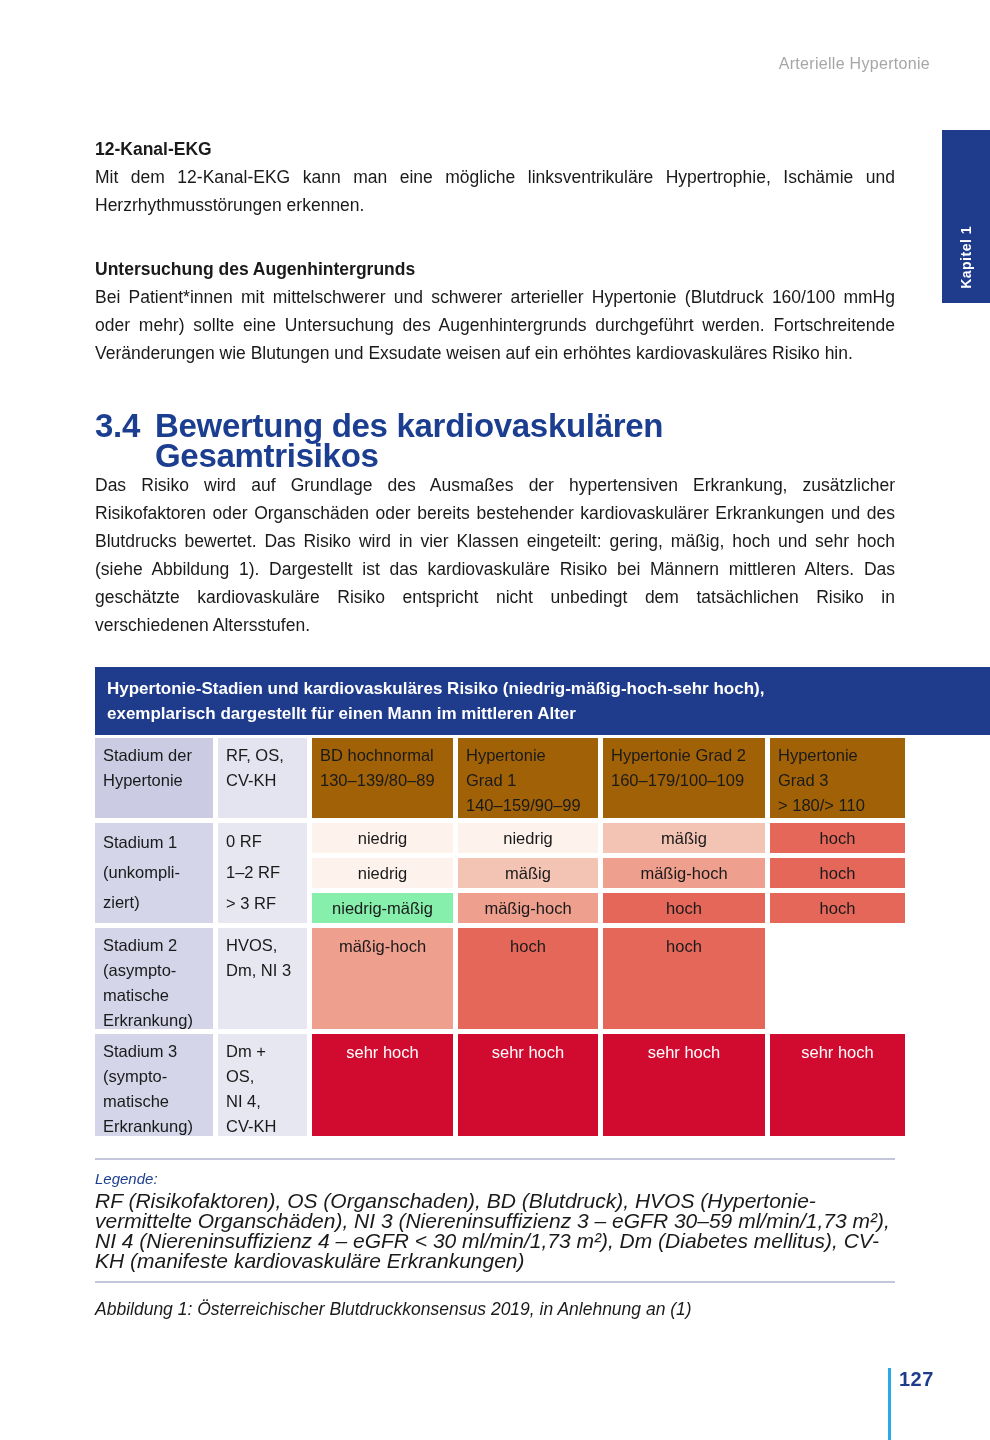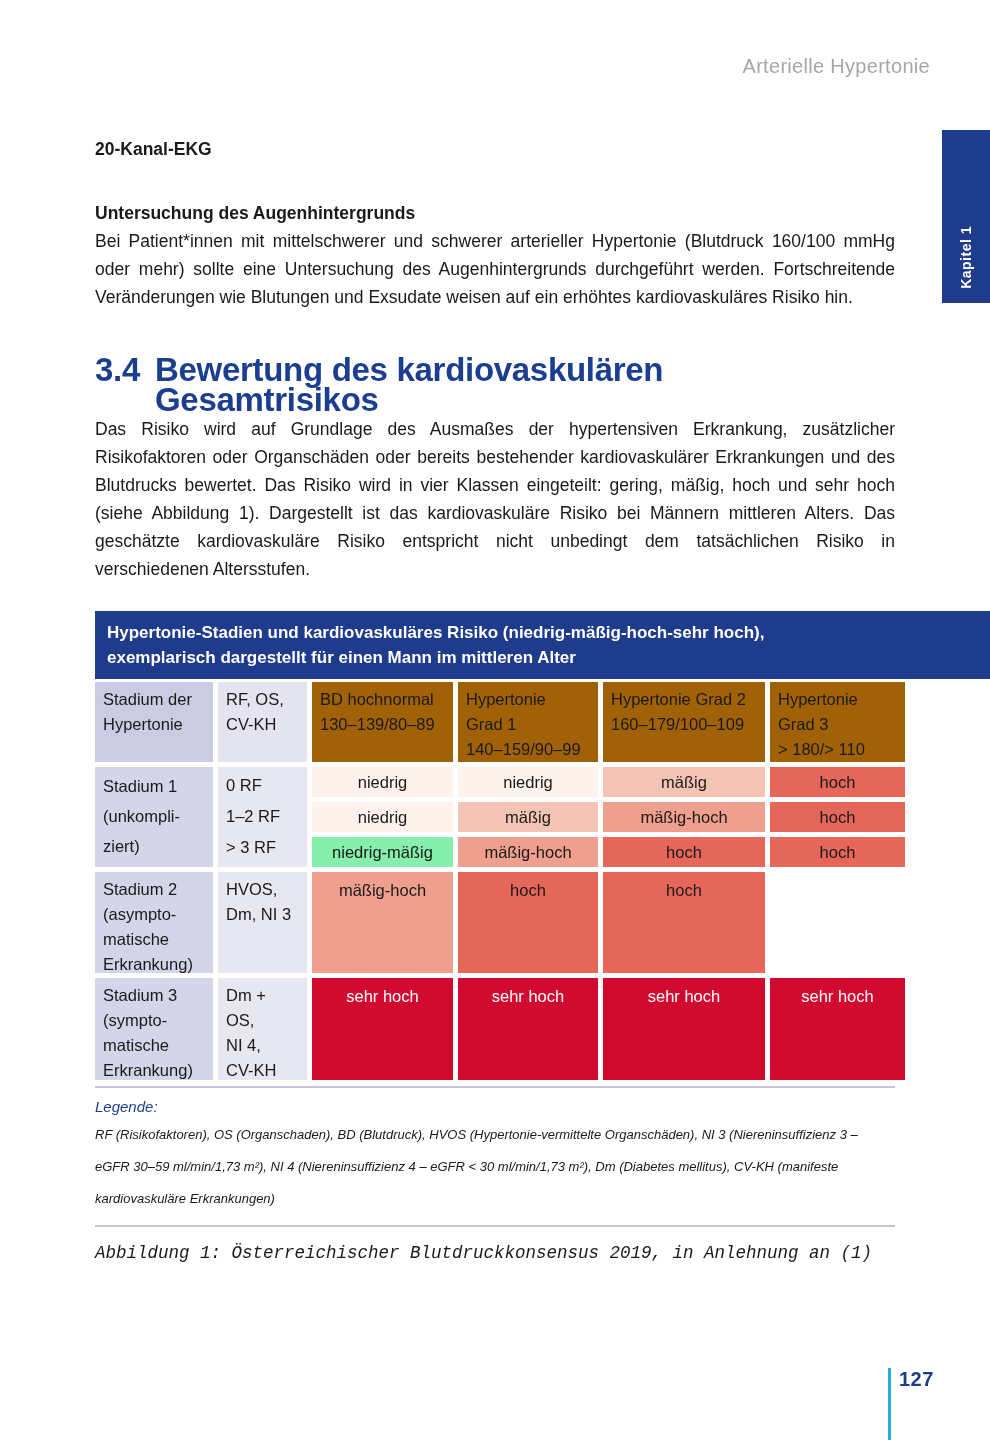--- a/index.html
+++ b/index.html
@@ -1,21 +1,21 @@
 <!DOCTYPE html>
 <html><head>
 <meta charset="utf-8">
 <style>
   html,body{margin:0;padding:0;background:#ffffff;}
   .page{
     position:relative;width:990px;height:1440px;background:#ffffff;overflow:hidden;
     font-family:"Liberation Sans", sans-serif;color:#1a1a1a;
   }
   .running-header{
-    position:absolute;top:55px;right:60px;font-size:20px;color:#a6a6a6;
+    position:absolute;top:55px;right:60px;font-size:16px;color:#a6a6a6;
     letter-spacing:0.3px;
   }
   .kapitel-tab{
     position:absolute;top:130px;right:0;width:48px;height:173px;background:#1e3b8c;
   }
   .kapitel-tab span{
     position:absolute;bottom:14px;left:50%;
     transform:translateX(-50%) rotate(180deg);
     writing-mode:vertical-rl;color:#ffffff;font-weight:bold;font-size:14px;
     letter-spacing:0.5px;white-space:nowrap;
@@ -51,47 +51,48 @@
   .hc2{background:#e3e4f0;}
   .hc36{background:#a16207;}
   .col-a{background:#d4d5e9;}
   .col-b{background:#e7e7f2;}
   .lh30{line-height:30px;padding-top:4px;}
   .lh31{line-height:31px;padding-top:3px;}
   .risk{padding:3px 8px;line-height:24px;text-align:center;}
   .risk-big{padding:6px 8px;line-height:25px;}
   
   .legend{
-    margin-top:6px;border-top:2px solid #c5c6dc;border-bottom:2px solid #c5c6dc;
+    margin-top:22px;border-top:2px solid #c5c6dc;border-bottom:2px solid #c5c6dc;
     padding:7px 0 10px 0;font-style:italic;
   }
   .legend-title{color:#1c3e90;font-size:15px;line-height:24px;}
-  .legend-body{font-size:13px;line-height:32px;color:#1a1a1a;}
-  .caption{margin-top:16px;font-style:italic;font-size:17.5px;color:#1a1a1a;font-family:Liberation Mono, monospace;}
+  .legend-body{font-size:21px;line-height:20px;color:#1a1a1a;}
+  .caption{margin-top:16px;font-style:italic;font-size:17.5px;color:#1a1a1a;}
   
   .page-rule{position:absolute;left:888px;top:1368px;width:3px;height:72px;background:#29abe2;}
   .page-number{
     position:absolute;left:899px;top:1368px;color:#1f3c8a;font-size:20px;
     font-weight:bold;letter-spacing:0.5px;
   }
 </style>
 </head>
 <body>
 
 <div class="page">
 
   <div class="running-header">Arterielle Hypertonie</div>
 
   <div class="kapitel-tab">
     <span>Kapitel 1</span>
   </div>
 
   <div class="content">
 
-    <h3 class="h-sub h-ekg">20-Kanal-EKG</h3>
+    <h3 class="h-sub h-ekg">12-Kanal-EKG</h3>
+    <p class="body">Mit dem 12-Kanal-EKG kann man eine mögliche linksventrikuläre Hypertrophie, Ischämie und Herzrhythmusstörungen erkennen.</p>
 
     <h3 class="h-sub h-fundus">Untersuchung des Augenhintergrunds</h3>
     <p class="body">Bei Patient*innen mit mittelschwerer und schwerer arterieller Hypertonie (Blutdruck 160/100 mmHg oder mehr) sollte eine Untersuchung des Augenhintergrunds durchgeführt werden. Fortschreitende Veränderungen wie Blutungen und Exsudate weisen auf ein erhöhtes kardiovaskuläres Risiko hin.</p>
 
     <div class="section-heading">
       <span class="sec-num">3.4</span>
       <span>Bewertung des kardiovaskulären Gesamtrisikos</span>
     </div>
 
     <p class="body intro">Das Risiko wird auf Grundlage des Ausmaßes der hypertensiven Erkrankung, zusätzlicher Risikofaktoren oder Organschäden oder bereits bestehender kardiovaskulärer Erkrankungen und des Blutdrucks bewertet. Das Risiko wird in vier Klassen eingeteilt: gering, mäßig, hoch und sehr hoch (siehe Abbildung 1). Dargestellt ist das kardiovaskuläre Risiko bei Männern mittleren Alters. Das geschätzte kardiovaskuläre Risiko entspricht nicht unbedingt dem tatsächlichen Risiko in verschiedenen Altersstufen.</p>

